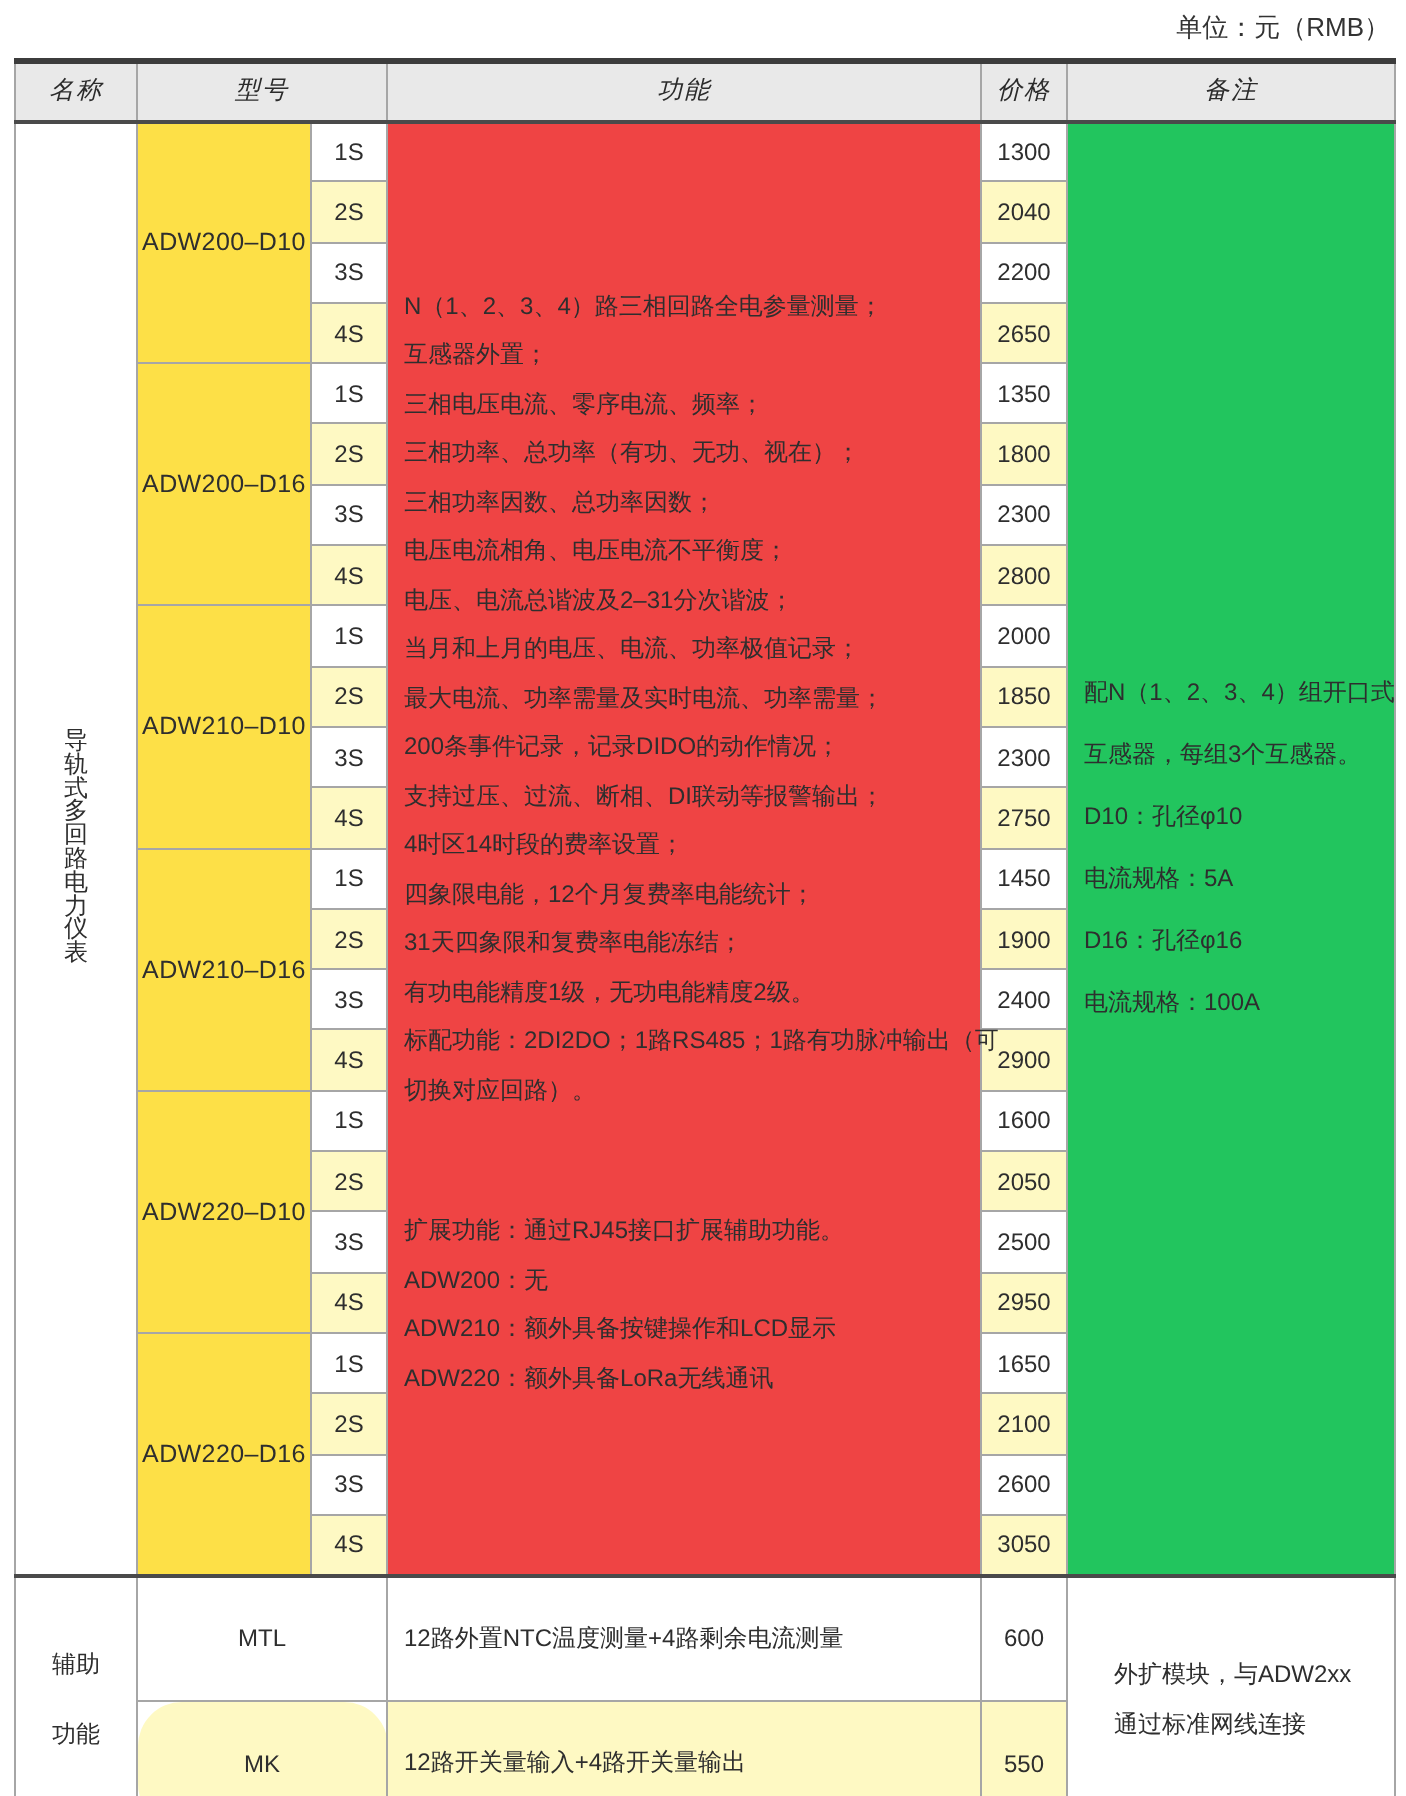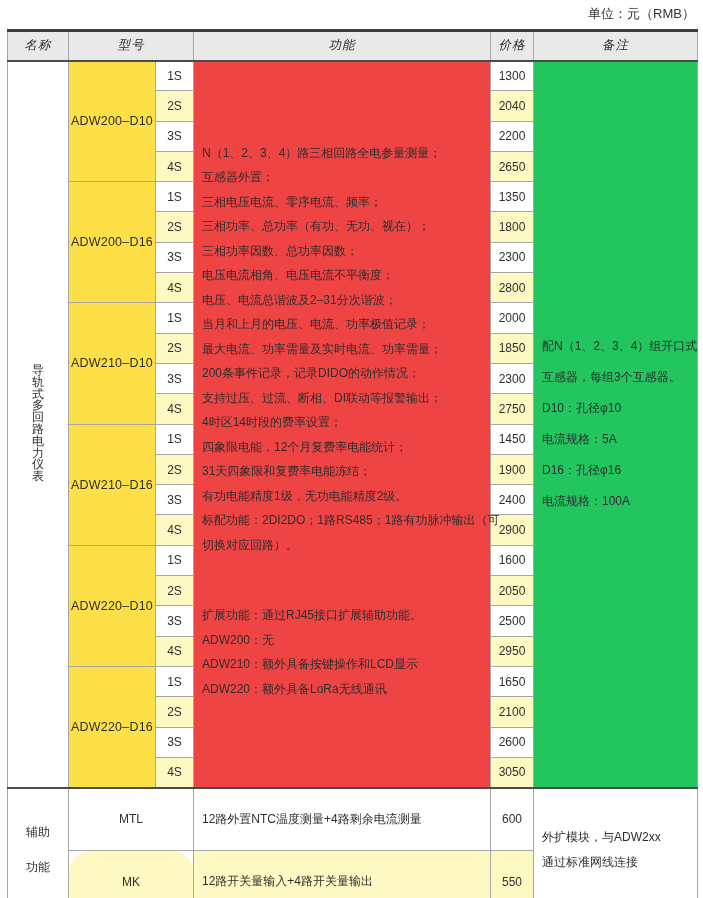--- a/index.html
+++ b/index.html
@@ -39,21 +39,21 @@
   .fn-cell{vertical-align:top;padding:79px 6px 0 8px;background:#ef4444;}
   .fn-line{line-height:24.5px;white-space:nowrap;}
   .fn-group + .fn-group{margin-top:46px;}
   .remark-cell{vertical-align:middle;padding-left:8px;background:#22c55e;}
   .rm-line{line-height:31px;white-space:nowrap;}
   .aux-name-cell{vertical-align:middle;text-align:center;}
   .aux-name-line{line-height:35px;}
   .aux-model-cell{text-align:center;border-radius:22px;}
   .aux-fn-cell{padding-left:8px;}
   .aux-remark-cell{vertical-align:middle;padding-left:8px;}
-  .rm-line2{line-height:25px;white-space:nowrap;}
+  .rm-line2{line-height:25px;white-space:nowrap;margin-left:15px;}
 </style>
 </head>
 <body>
 
 <div class="unit-label">单位：元（RMB）</div>
 
 <table class="price-table">
   <colgroup>
     <col class="c-name">
       <col class="c-model">

